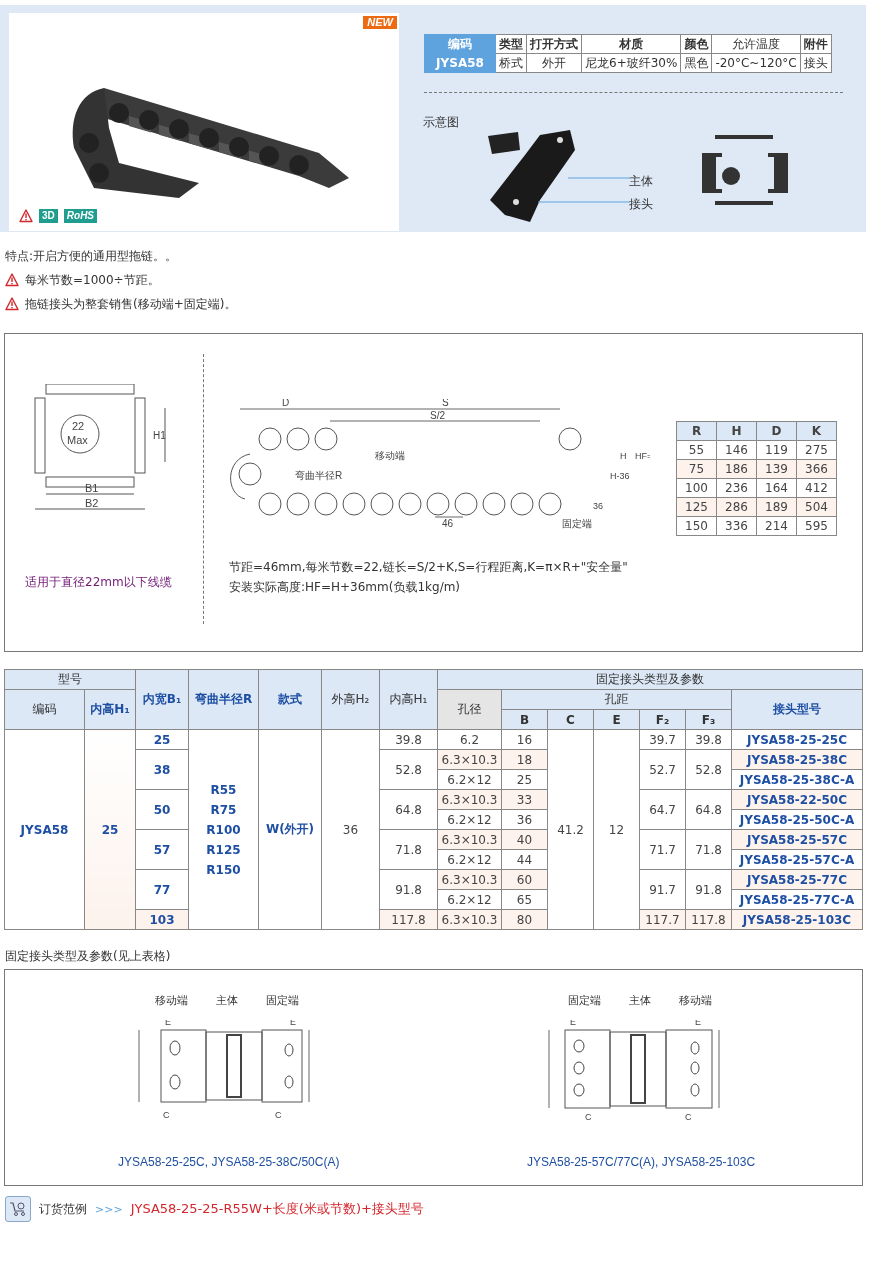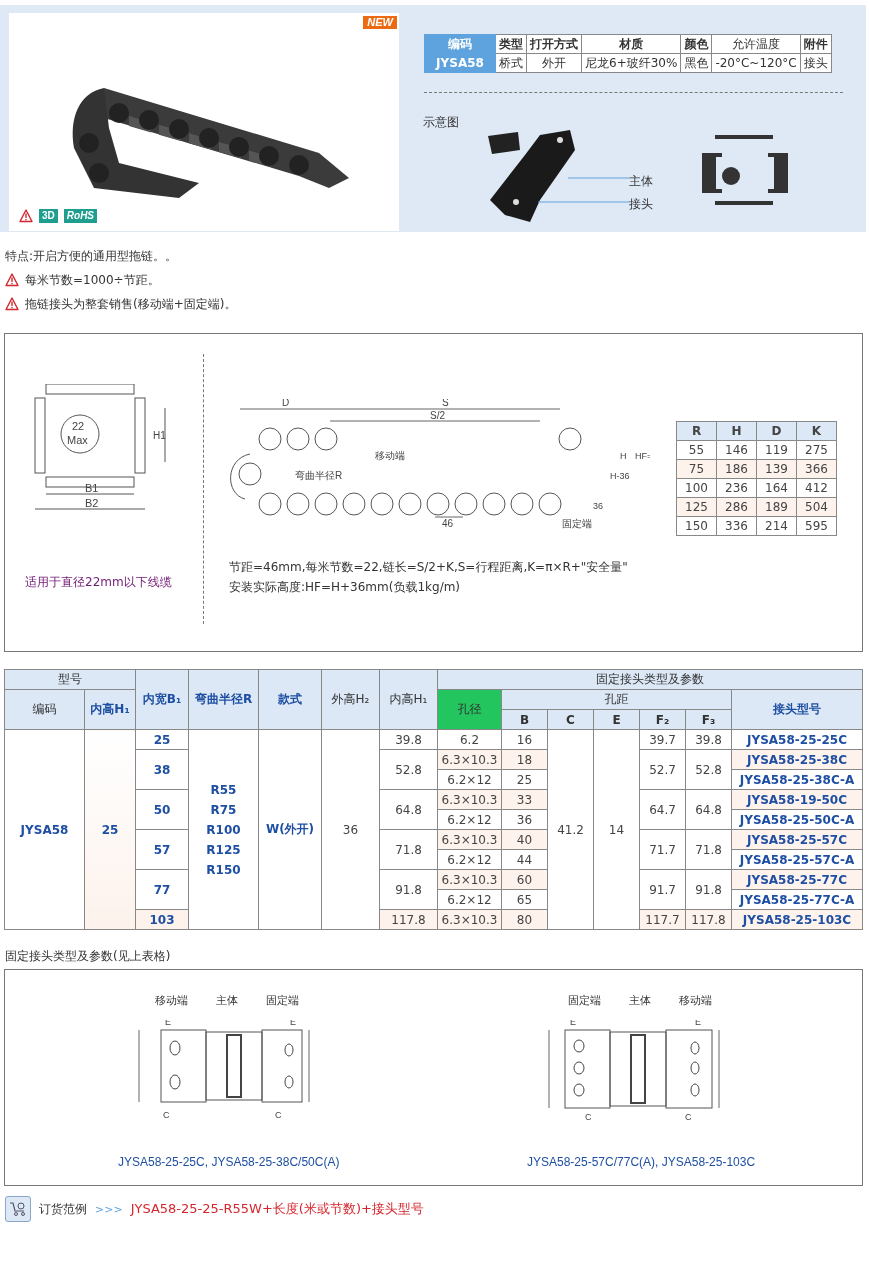--- a/index.html
+++ b/index.html
@@ -276,21 +276,21 @@
     <th rowspan="3" style="width:53px;font-weight:bold;color:#1e4fa3">内宽B₁</th>
     <th rowspan="3" style="width:70px;font-weight:bold;color:#1e4fa3">弯曲半径R</th>
     <th rowspan="3" style="width:63px;font-weight:bold;color:#1e4fa3">款式</th>
     <th rowspan="3" style="width:58px">外高H₂</th>
     <th rowspan="3" style="width:58px">内高H₁</th>
     <th colspan="7">固定接头类型及参数</th>
   </tr>
   <tr>
     <th rowspan="2" style="width:80px">编码</th>
     <th rowspan="2" style="width:51px;font-weight:bold;color:#1e4fa3">内高H₁</th>
-    <th rowspan="2" style="width:64px;background:#22c55e">孔径</th>
+    <th rowspan="2" style="width:64px;background:#e5e5e5">孔径</th>
     <th colspan="5">孔距</th>
     <th rowspan="2" style="font-weight:bold;color:#1e4fa3">接头型号</th>
   </tr>
   <tr>
     <th style="width:46px;font-weight:bold">B</th>
     <th style="width:46px;font-weight:bold">C</th>
     <th style="width:46px;font-weight:bold">E</th>
     <th style="width:46px;font-weight:bold">F₂</th>
     <th style="width:46px;font-weight:bold">F₃</th>
   </tr>
@@ -305,21 +305,21 @@
       <div>R100</div>
       <div>R125</div>
       <div>R150</div>
     </td>
     <td rowspan="10" class="blue">W(外开)</td>
     <td rowspan="10">36</td>
     <td>39.8</td>
     <td>6.2</td>
     <td>16</td>
     <td rowspan="10">41.2</td>
-    <td rowspan="10">14</td>
+    <td rowspan="10">12</td>
     <td>39.7</td>
     <td>39.8</td>
     <td class="blue">JYSA58-25-25C</td>
   </tr>
 
   <tr class="alt">
     <td rowspan="2" class="blue">38</td>
     <td rowspan="2">52.8</td>
     <td class="stripe">6.3×10.3</td>
     <td class="stripe">18</td>
@@ -333,21 +333,21 @@
     <td class="blue">JYSA58-25-38C-A</td>
   </tr>
 
   <tr class="alt">
     <td rowspan="2" class="blue">50</td>
     <td rowspan="2">64.8</td>
     <td class="stripe">6.3×10.3</td>
     <td class="stripe">33</td>
     <td rowspan="2">64.7</td>
     <td rowspan="2">64.8</td>
-    <td class="blue stripe">JYSA58-19-50C</td>
+    <td class="blue stripe">JYSA58-22-50C</td>
   </tr>
   <tr>
     <td>6.2×12</td>
     <td>36</td>
     <td class="blue">JYSA58-25-50C-A</td>
   </tr>
 
   <tr class="alt">
     <td rowspan="2" class="blue">57</td>
     <td rowspan="2">71.8</td>

